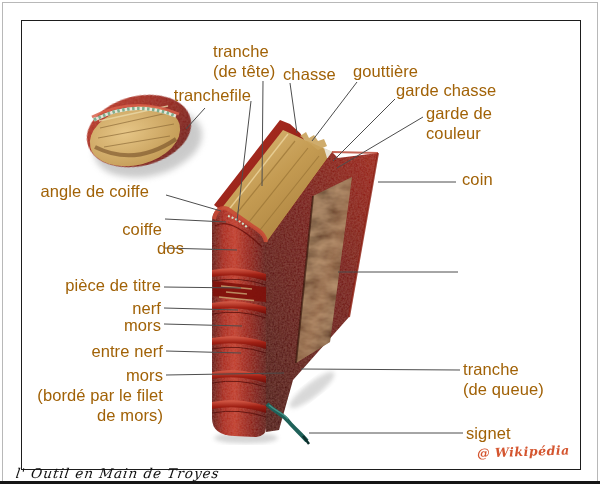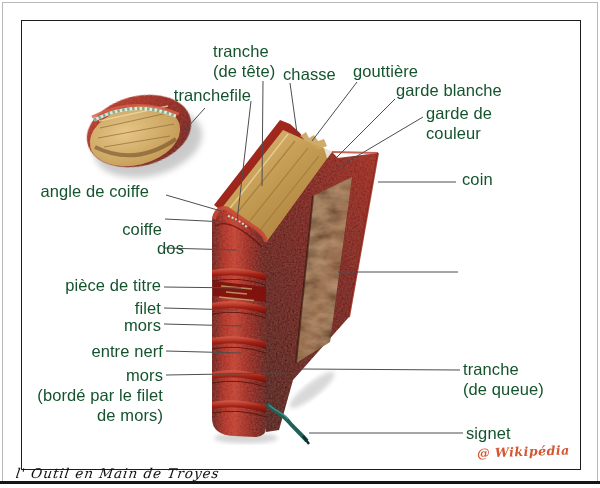--- a/index.html
+++ b/index.html
@@ -6,21 +6,21 @@
   .page{
     position:relative;width:600px;height:488px;background:#ffffff;
     font-family:"Liberation Sans", sans-serif;overflow:hidden;
   }
   .outer-border{position:absolute;left:2px;top:2px;right:2px;bottom:4px;border:1px solid #b8b8b8;pointer-events:none;}
   .bottom-bar{position:absolute;left:0;top:481px;width:600px;height:3px;background:#161616;}
   .inner-frame{position:absolute;left:21px;top:20px;width:558px;height:448px;border:1px solid #1d1d1d;}
   .diagram-svg{position:absolute;left:0;top:0;}
   #label-layer{position:absolute;left:0;top:0;width:600px;height:488px;}
   .label{
-    position:absolute;font-size:16.5px;line-height:20px;color:#14532d;
+    position:absolute;font-size:16.5px;line-height:20px;color:#a16207;
     white-space:pre-line;letter-spacing:0.1px;
   }
   .caption{
     position:absolute;left:16px;top:465px;font-family:"DejaVu Serif", serif;
     font-style:italic;font-size:13.5px;color:#101010;letter-spacing:1px;
     transform:skewX(-8deg);
   }
   .credit{
     position:absolute;left:477px;top:444px;font-family:"DejaVu Serif", serif;
     font-style:italic;font-weight:bold;font-size:12.5px;letter-spacing:0.5px;
@@ -191,30 +191,30 @@
         <line x1="460" y1="370" x2="301" y2="369"></line>
         <line x1="463" y1="433" x2="309" y2="433"></line>
       </g>
   </svg>
 
   <div id="label-layer">
       <div class="label" style="top: 41px; left: 213px;">tranche
 (de tête)</div>
       <div class="label" style="top: 64px; left: 283px;">chasse</div>
       <div class="label" style="top: 61px; left: 353px;">gouttière</div>
-      <div class="label" style="top: 80px; left: 396px;">garde blanche</div>
+      <div class="label" style="top: 80px; left: 396px;">garde chasse</div>
       <div class="label" style="top: 85px; right: 349px; text-align: right;">tranchefile</div>
       <div class="label" style="top: 103px; left: 426px;">garde de
 couleur</div>
       <div class="label" style="top: 169px; left: 462px;">coin</div>
       <div class="label" style="top: 181px; right: 451px; text-align: center;">angle de coiffe</div>
       <div class="label" style="top: 207px; right: 438px; text-align: right; margin-top: 12px;">coiffe</div>
       <div class="label" style="top: 238px; right: 416px; text-align: right;">dos</div>
       <div class="label" style="top: 275px; right: 439px; text-align: left;">pièce de titre</div>
-      <div class="label" style="top: 298px; right: 439px; text-align: right;">filet</div>
+      <div class="label" style="top: 298px; right: 439px; text-align: right;">nerf</div>
       <div class="label" style="top: 315px; right: 439px; text-align: right;">mors</div>
       <div class="label" style="top: 341px; right: 437px; ">entre nerf</div>
       <div class="label" style="top: 365px; right: 437px; text-align: right;">mors
 (bordé par le filet
 de mors)</div>
       <div class="label" style="top: 359px; left: 463px;">tranche
 (de queue)</div>
       <div class="label" style="top: 423px; left: 466px; text-align: center;">signet</div>
     </div>
 

